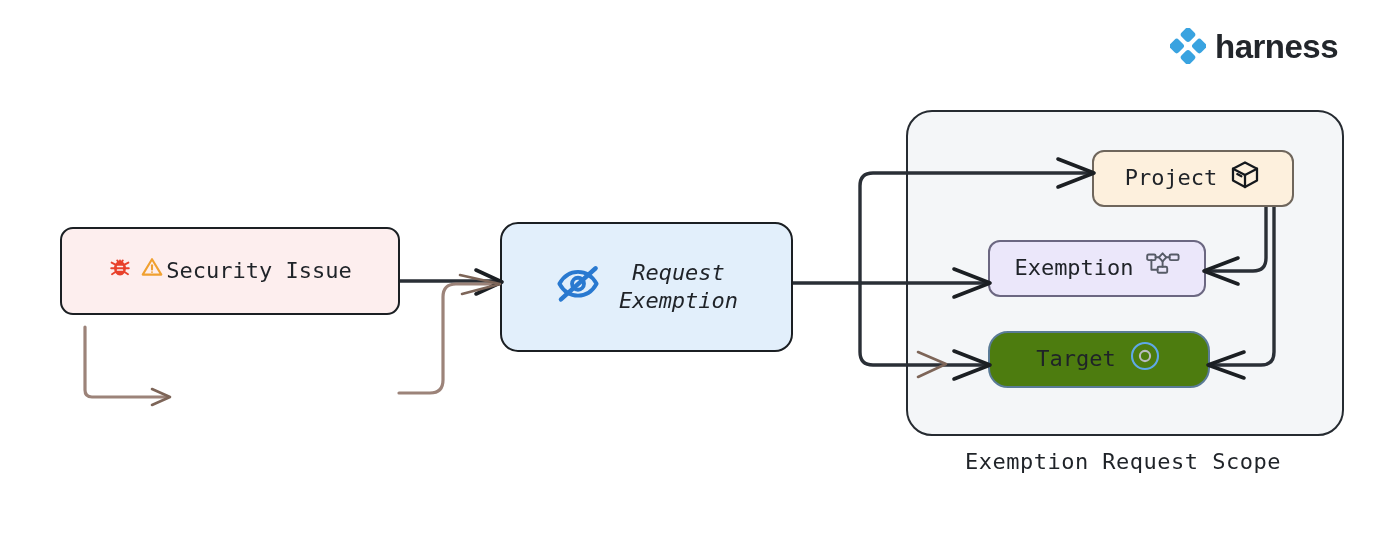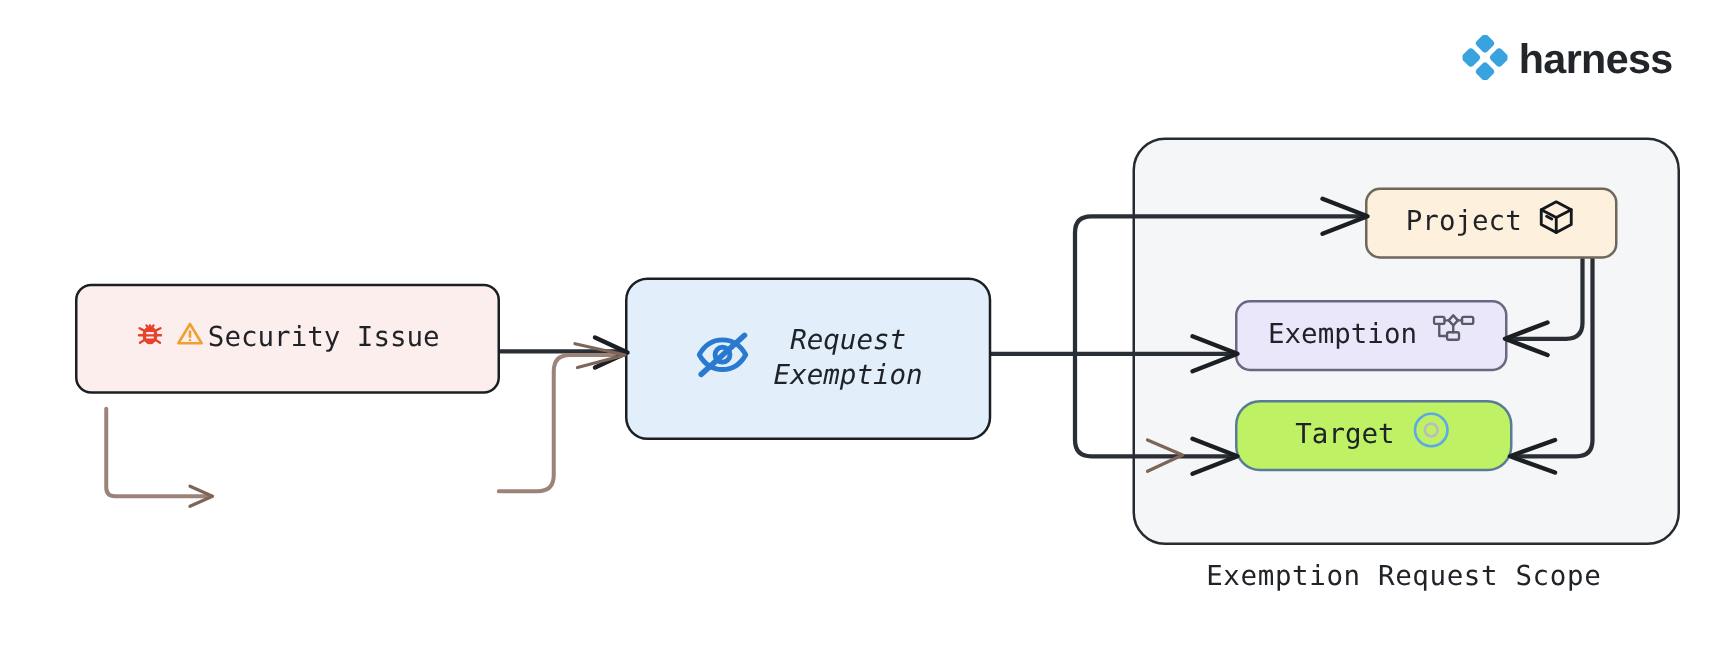--- a/index.html
+++ b/index.html
@@ -59,22 +59,22 @@
     left:1092px;top:150px;width:202px;height:57px;
     background:#fdf0dd;border:2px solid #6f665c;
     border-radius:12px;
   }
   #node-pipeline{
     left:988px;top:240px;width:218px;height:57px;
     background:#ebe7fa;border:2px solid #6b6781;
     border-radius:12px;
   }
   #node-target{
-    left:988px;top:320px;width:222px;height:57px;
-    background:#bef264;border:2px solid #5a7b96;
+    left:988px;top:331px;width:222px;height:57px;
+    background:#4d7c0f;border:2px solid #5a7b96;
     border-radius:20px;
   }
 
   
   #scope-container{
     position:absolute;left:906px;top:110px;width:434px;height:322px;
     background:#f4f6f8;border:2.6px solid #262b31;border-radius:26px;
     z-index:1;
   }
   #scope-label{

